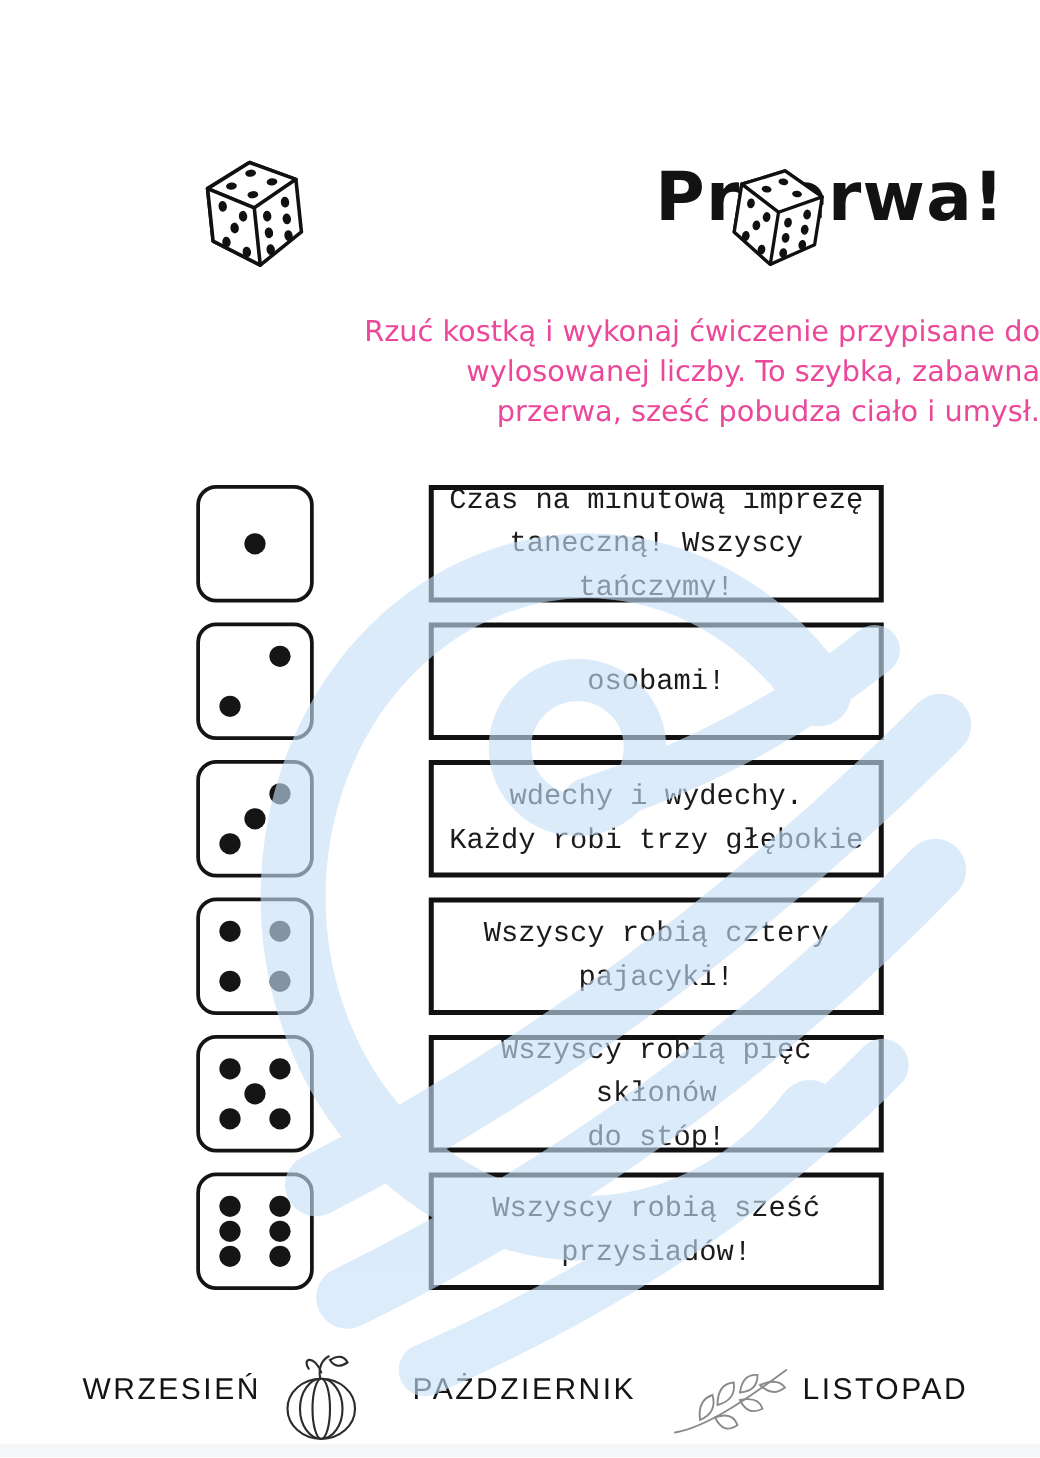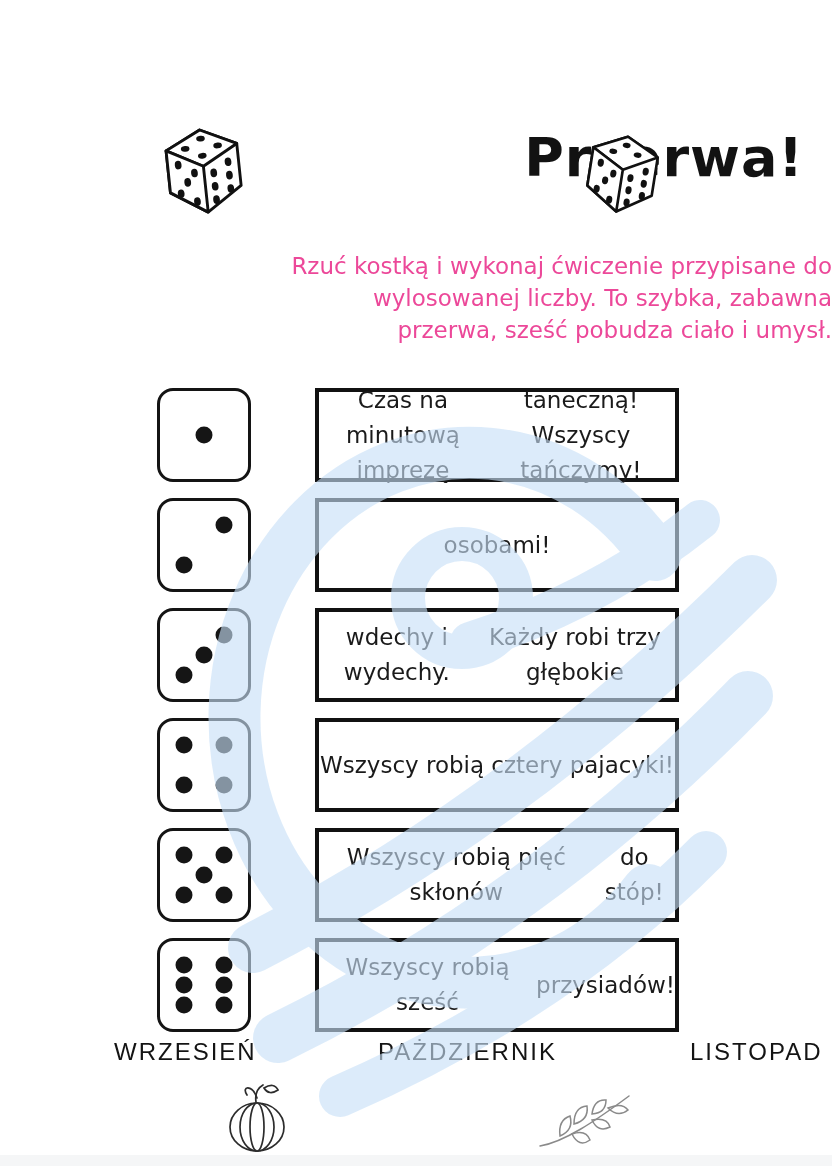--- a/index.html
+++ b/index.html
@@ -25,28 +25,28 @@
   .rows{position:absolute;top:388px;left:157px;}
   .row{display:flex;align-items:stretch;margin-bottom:16px;height:94px;}
   .die-tile{
     position:relative;width:88px;height:88px;border:3px solid #141414;border-radius:16px;
     background:#ffffff;flex:0 0 auto;
   }
   .pip{position:absolute;width:17px;height:17px;border-radius:50%;background:#151515;transform:translate(-50%,-50%);}
   .pip.tl{left:27%;top:27%}.pip.tr{left:73%;top:27%}.pip.c{left:50%;top:50%}
   .pip.bl{left:27%;top:73%}.pip.br{left:73%;top:73%}.pip.ml{left:27%;top:50%}.pip.mr{left:73%;top:50%}
   .task-box{
-    margin-left:64px;width:356px;height:86px;border:4px solid #111111;background:#ffffff;
-    display:flex;flex-direction:row;justify-content:center;align-items:center;
-    text-align:center;font-size:23px;line-height:35px;color:#1a1a1a;
+    margin-left:92px;width:356px;height:86px;border:4px solid #111111;background:#ffffff;
+    display:flex;flex-direction:column;justify-content:center;align-items:center;
+    text-align:center;font-size:23px;line-height:35px;color:#1a1a1a;font-family:Liberation Mono, monospace;
   }
   .task-box span{display:block;}
   
-  .month{position:absolute;top:1038px;font-family:"Liberation Sans",sans-serif;
-    font-size:24px;letter-spacing:2px;color:#141414;white-space:nowrap;margin-left:48px;}
+  .month{position:absolute;top:1098px;font-family:"Liberation Sans",sans-serif;
+    font-size:24px;letter-spacing:2px;color:#141414;white-space:nowrap;}
   .month.m1{left:66px}.month.m2{left:330px}.month.m3{left:642px}
   .pumpkin{position:absolute;top:1078px;left:222px;width:70px;height:76px;}
   .leaves{position:absolute;top:1086px;left:536px;width:98px;height:66px;}
   .bottom-strip{position:absolute;left:0;right:0;bottom:0;height:11px;background:#f5f6f7;}
   
   .watermark{position:absolute;inset:0;z-index:9;pointer-events:none;opacity:.62;}
 </style>
 </head>
 <body>
 

